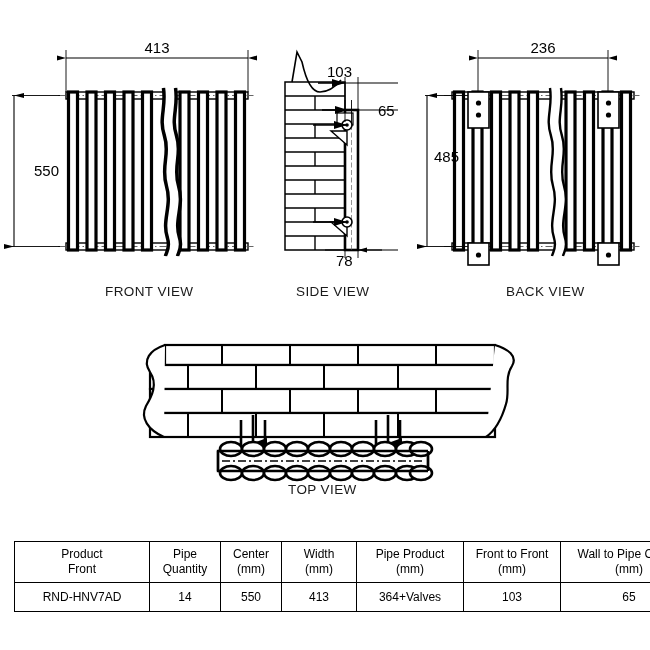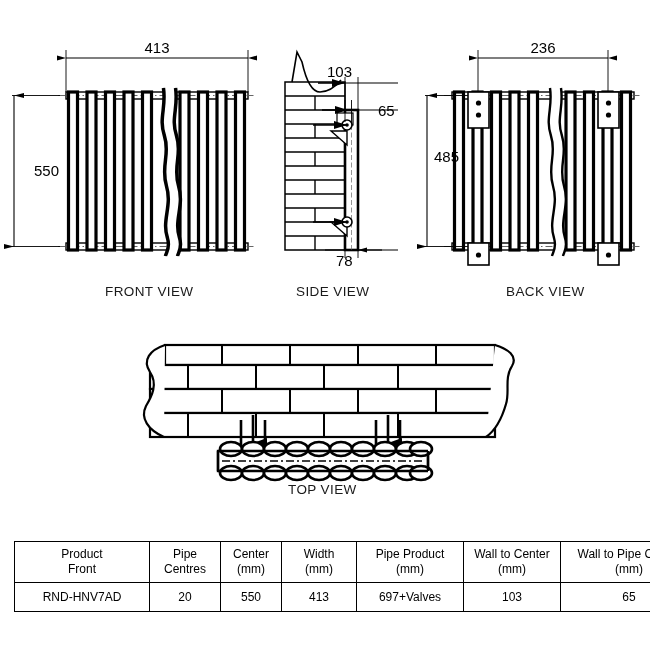--- a/index.html
+++ b/index.html
@@ -400,50 +400,50 @@
 
   <table id="spec-table">
     <thead>
       <tr>
         <th class="c0">
           <div>Product</div>
           <div>Front</div>
         </th>
         <th class="c1">
           <div>Pipe</div>
-          <div>Centres</div>
+          <div>Quantity</div>
         </th>
         <th class="c2">
           <div>Center</div>
           <div>(mm)</div>
         </th>
         <th class="c3">
           <div>Width</div>
           <div>(mm)</div>
         </th>
         <th class="c4">
           <div>Pipe Product</div>
           <div>(mm)</div>
         </th>
         <th class="c5">
-          <div>Wall to Center</div>
+          <div>Front to Front</div>
           <div>(mm)</div>
         </th>
         <th class="c6">
           <div>Wall to Pipe Center</div>
           <div>(mm)</div>
         </th>
       </tr>
     </thead>
     <tbody>
       <tr>
         <td>RND-HNV7AD</td>
-        <td>20</td>
+        <td>14</td>
         <td>550</td>
         <td>413</td>
-        <td>697+Valves</td>
+        <td>364+Valves</td>
         <td>103</td>
         <td>65</td>
       </tr>
     </tbody>
   </table>
 
 </div>
 
 </body></html>

